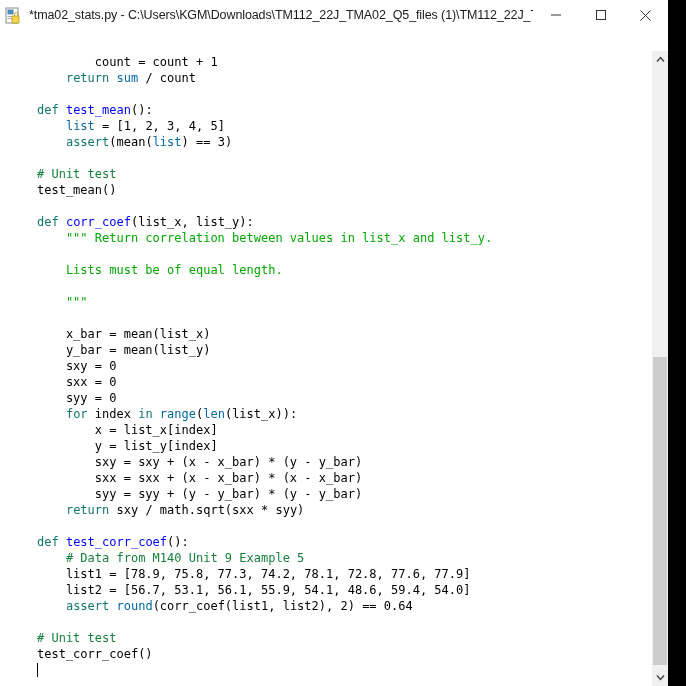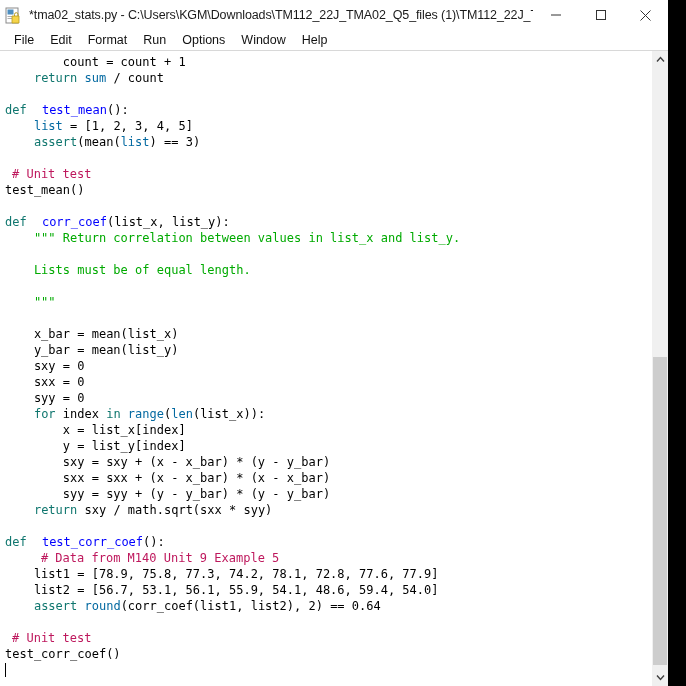--- a/index.html
+++ b/index.html
@@ -78,39 +78,40 @@
   }
   
   #editor-wrap {
     position: absolute;
     left: 0;
     top: 51px;
     right: 0;
     bottom: 0;
     display: flex;
     background: #ffffff;
+    padding-left: 32px;
   }
   #code {
     flex: 1 1 auto;
     position: relative;
     overflow: hidden;
     padding: 3px 0 0 5px;
     box-sizing: border-box;
     font-family: "DejaVu Sans Mono", "Liberation Mono", monospace;
     font-size: 12px;
     line-height: 16px;
     white-space: pre;
     color: #000000;
     background: #ffffff;
   }
   .ln { height: 16px; white-space: pre; }
   .kw   { color: #0f766e; }
   .bi   { color: #0369a1; }
-  .fn   { color: #0000ff; margin-left: 8px; }
-  .cm   { color: #be185d; margin-left: 7px; }
+  .fn   { color: #0000ff; }
+  .cm   { color: #15803d; }
   .st   { color: #00aa00; }
   .pl   { color: #000000; }
   .caret {
     display: inline-block;
     width: 1px;
     height: 14px;
     background: #000000;
     vertical-align: -3px;
   }
   
@@ -179,29 +180,20 @@
         </svg>
     </div>
     <div class="wbtn">
       <svg width="13" height="13" viewBox="0 0 13 13">
           <line x1="1.5" y1="1.5" x2="11.5" y2="11.5" stroke="#333" stroke-width="1"></line>
           <line x1="11.5" y1="1.5" x2="1.5" y2="11.5" stroke="#333" stroke-width="1"></line>
         </svg>
     </div>
   </div>
 
-  <div id="menubar">
-    <div class="menu-item">File</div>
-    <div class="menu-item">Edit</div>
-    <div class="menu-item">Format</div>
-    <div class="menu-item">Run</div>
-    <div class="menu-item">Options</div>
-    <div class="menu-item">Window</div>
-    <div class="menu-item">Help</div>
-  </div>
 
   <div id="editor-wrap">
     <div id="code"><div class="ln"><span class="pl">        count = count + 1</span></div><div class="ln"><span class="pl">    </span><span class="kw">return</span><span class="pl"> </span><span class="bi">sum</span><span class="pl"> / count</span></div><div class="ln">&nbsp;</div><div class="ln"><span class="kw">def</span><span class="pl"> </span><span class="fn">test_mean</span><span class="pl">():</span></div><div class="ln"><span class="pl">    </span><span class="bi">list</span><span class="pl"> = [1, 2, 3, 4, 5]</span></div><div class="ln"><span class="pl">    </span><span class="kw">assert</span><span class="pl">(mean(</span><span class="bi">list</span><span class="pl">) == 3)</span></div><div class="ln">&nbsp;</div><div class="ln"><span class="cm"># Unit test</span></div><div class="ln"><span class="pl">test_mean()</span></div><div class="ln">&nbsp;</div><div class="ln"><span class="kw">def</span><span class="pl"> </span><span class="fn">corr_coef</span><span class="pl">(list_x, list_y):</span></div><div class="ln"><span class="st">    """ Return correlation between values in list_x and list_y.</span></div><div class="ln">&nbsp;</div><div class="ln"><span class="st">    Lists must be of equal length.</span></div><div class="ln">&nbsp;</div><div class="ln"><span class="st">    """</span></div><div class="ln">&nbsp;</div><div class="ln"><span class="pl">    x_bar = mean(list_x)</span></div><div class="ln"><span class="pl">    y_bar = mean(list_y)</span></div><div class="ln"><span class="pl">    sxy = 0</span></div><div class="ln"><span class="pl">    sxx = 0</span></div><div class="ln"><span class="pl">    syy = 0</span></div><div class="ln"><span class="pl">    </span><span class="kw">for</span><span class="pl"> index </span><span class="kw">in</span><span class="pl"> </span><span class="bi">range</span><span class="pl">(</span><span class="bi">len</span><span class="pl">(list_x)):</span></div><div class="ln"><span class="pl">        x = list_x[index]</span></div><div class="ln"><span class="pl">        y = list_y[index]</span></div><div class="ln"><span class="pl">        sxy = sxy + (x - x_bar) * (y - y_bar)</span></div><div class="ln"><span class="pl">        sxx = sxx + (x - x_bar) * (x - x_bar)</span></div><div class="ln"><span class="pl">        syy = syy + (y - y_bar) * (y - y_bar)</span></div><div class="ln"><span class="pl">    </span><span class="kw">return</span><span class="pl"> sxy / math.sqrt(sxx * syy)</span></div><div class="ln">&nbsp;</div><div class="ln"><span class="kw">def</span><span class="pl"> </span><span class="fn">test_corr_coef</span><span class="pl">():</span></div><div class="ln"><span class="pl">    </span><span class="cm"># Data from M140 Unit 9 Example 5</span></div><div class="ln"><span class="pl">    list1 = [78.9, 75.8, 77.3, 74.2, 78.1, 72.8, 77.6, 77.9]</span></div><div class="ln"><span class="pl">    list2 = [56.7, 53.1, 56.1, 55.9, 54.1, 48.6, 59.4, 54.0]</span></div><div class="ln"><span class="pl">    </span><span class="kw">assert</span><span class="pl"> </span><span class="bi">round</span><span class="pl">(corr_coef(list1, list2), 2) == 0.64</span></div><div class="ln">&nbsp;</div><div class="ln"><span class="cm"># Unit test</span></div><div class="ln"><span class="pl">test_corr_coef()</span></div><div class="ln"><span class="caret"></span></div></div>
     <div id="vscroll">
       <div class="sb-arrow" id="sb-up">
         <svg width="9" height="7" viewBox="0 0 9 7">
             <path d="M1 5.5 L4.5 1.5 L8 5.5" fill="none" stroke="#404040" stroke-width="1.4"></path>
           </svg>
       </div>
       <div id="sb-thumb"></div>

